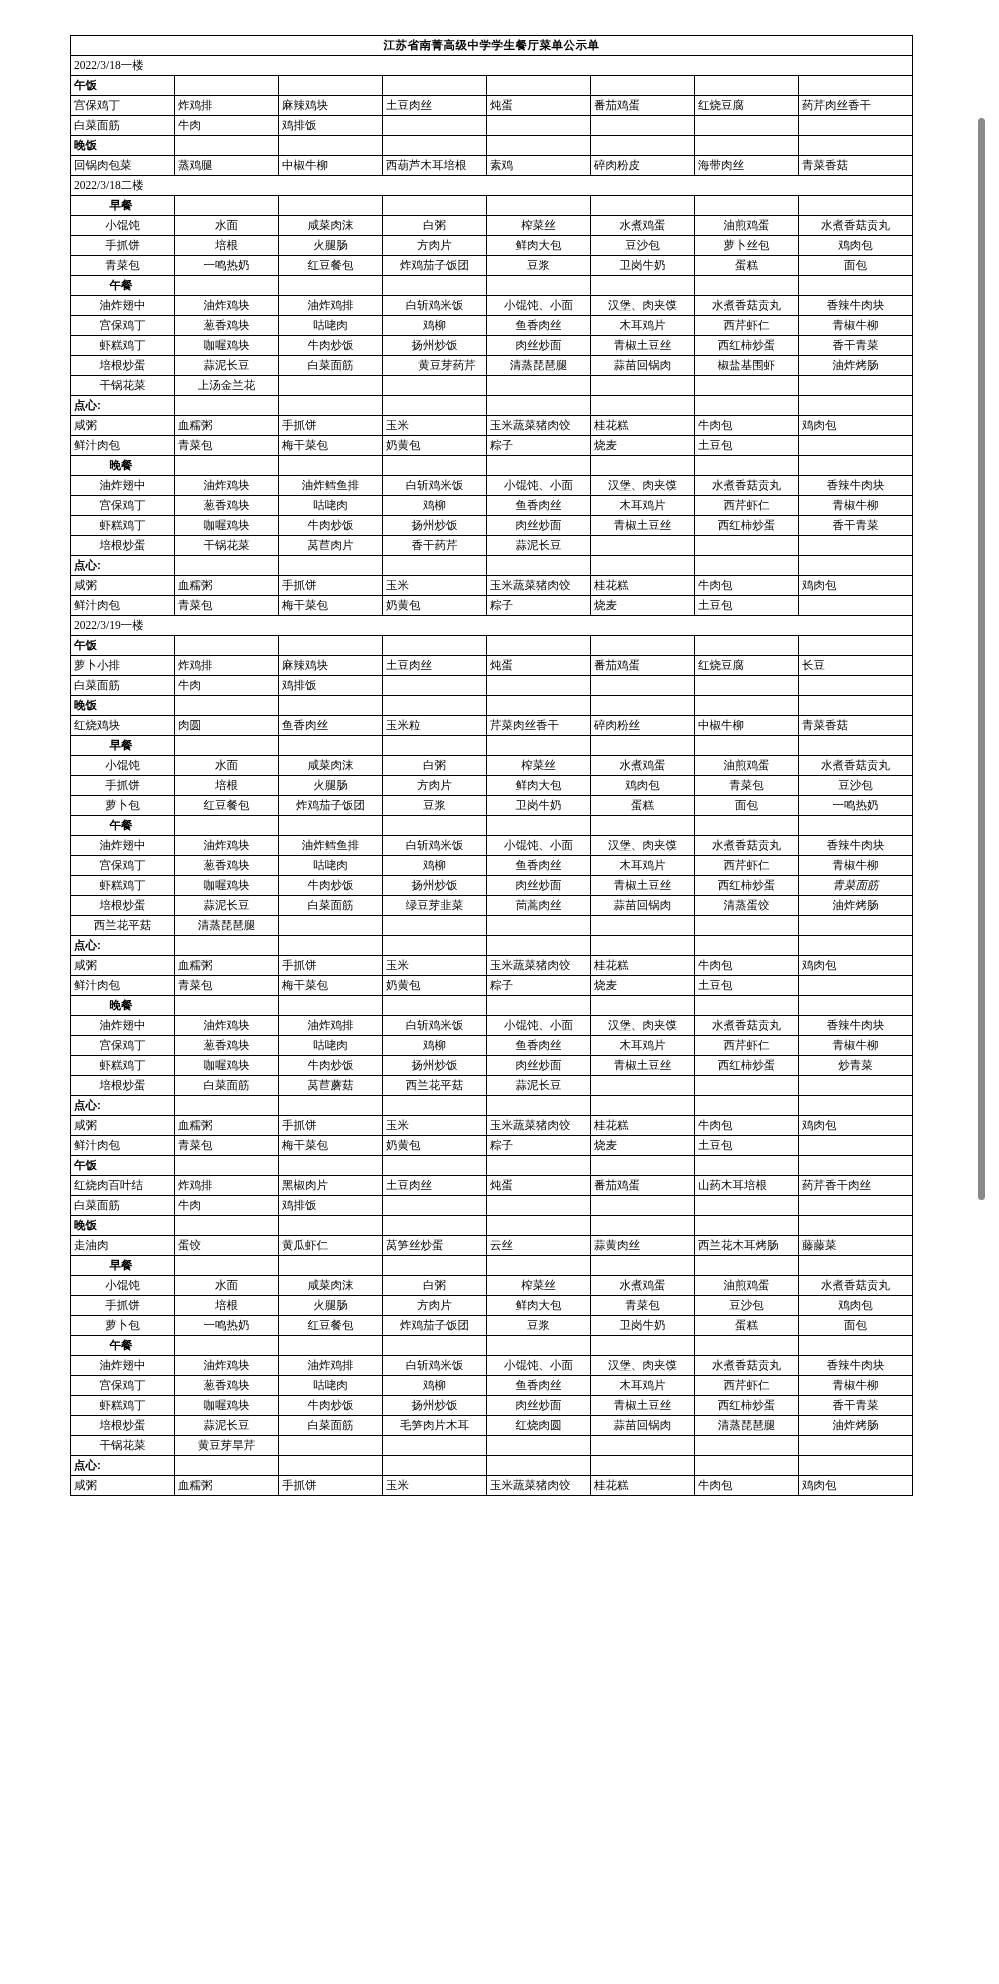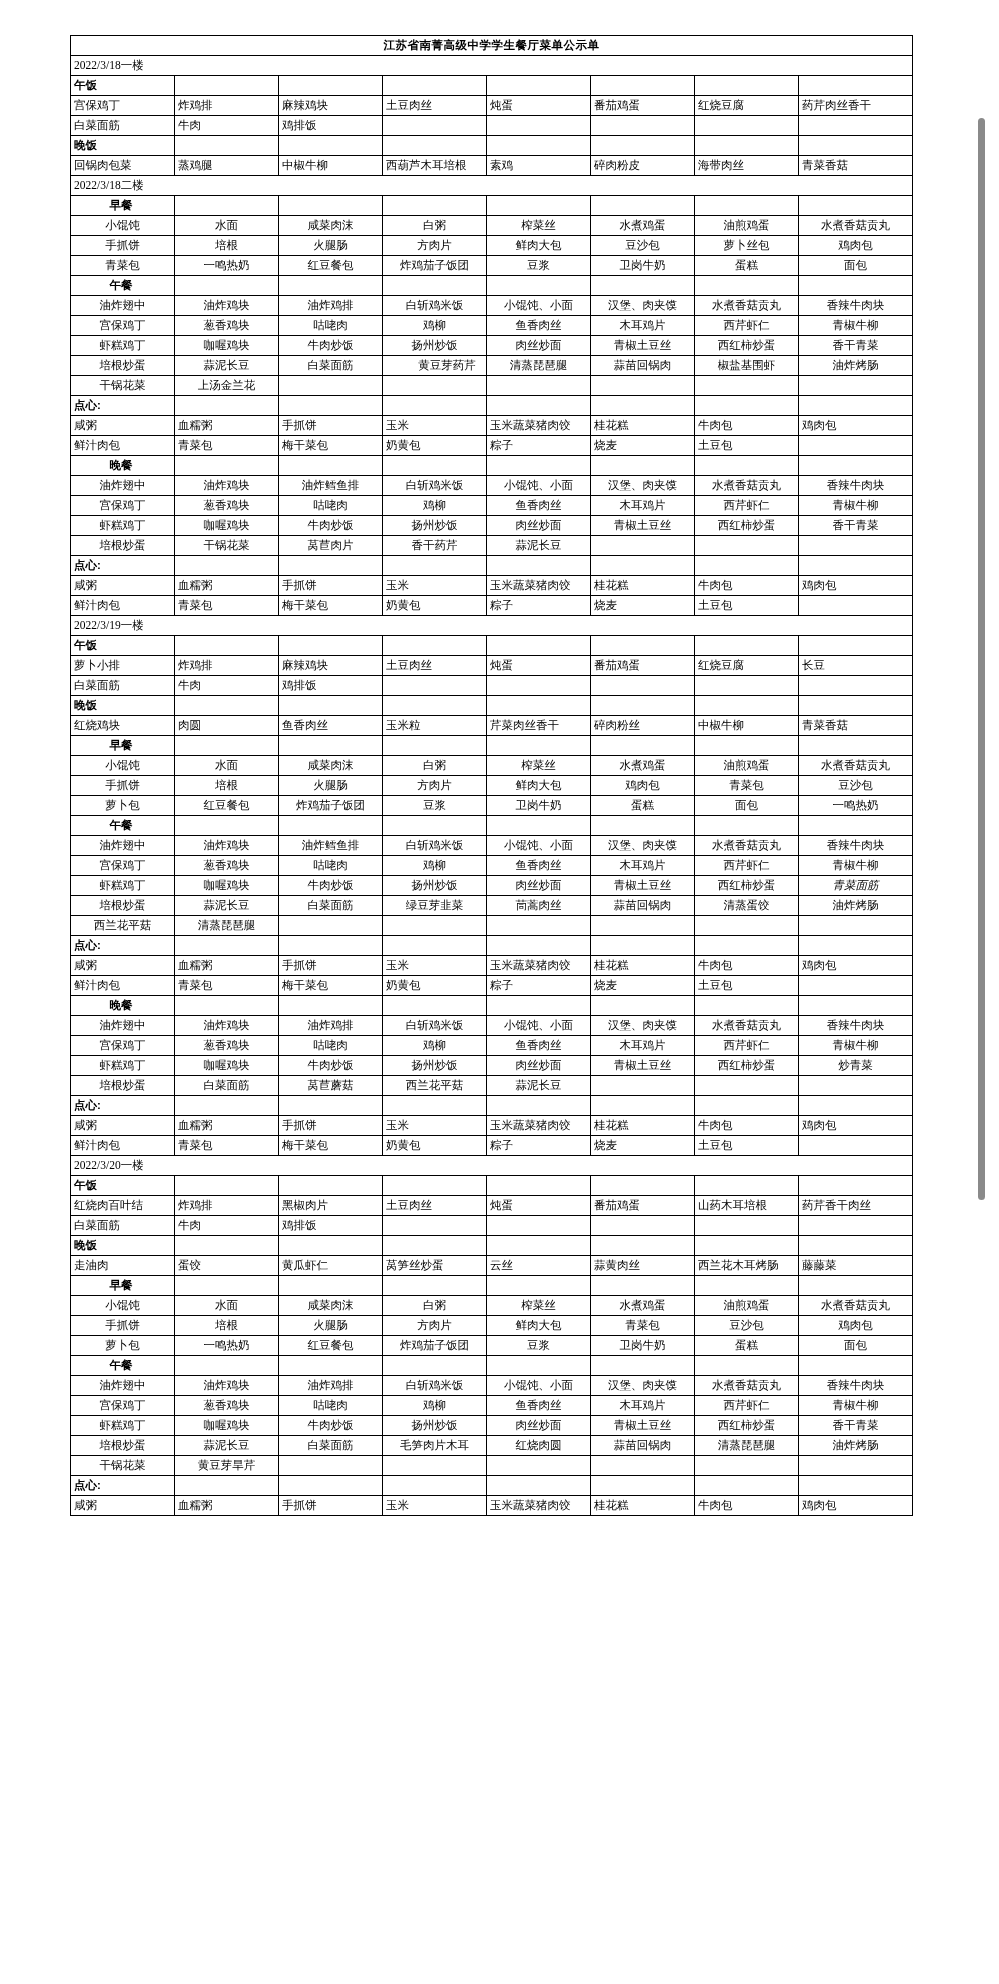--- a/index.html
+++ b/index.html
@@ -627,23 +627,20 @@
             <td>鲜汁肉包</td>
             <td>青菜包</td>
             <td>梅干菜包</td>
             <td>奶黄包</td>
             <td>粽子</td>
             <td>烧麦</td>
             <td>土豆包</td>
             <td></td>
           </tr>
           <tr>
-            <td class="date-row" colspan="8">2022/3/20一楼</td>
-          </tr>
-          <tr>
             <td class="meal-head">午饭</td>
             <td class="blank"></td>
             <td class="blank"></td>
             <td class="blank"></td>
             <td class="blank"></td>
             <td class="blank"></td>
             <td class="blank"></td>
             <td class="blank"></td>
           </tr>
           <tr>

